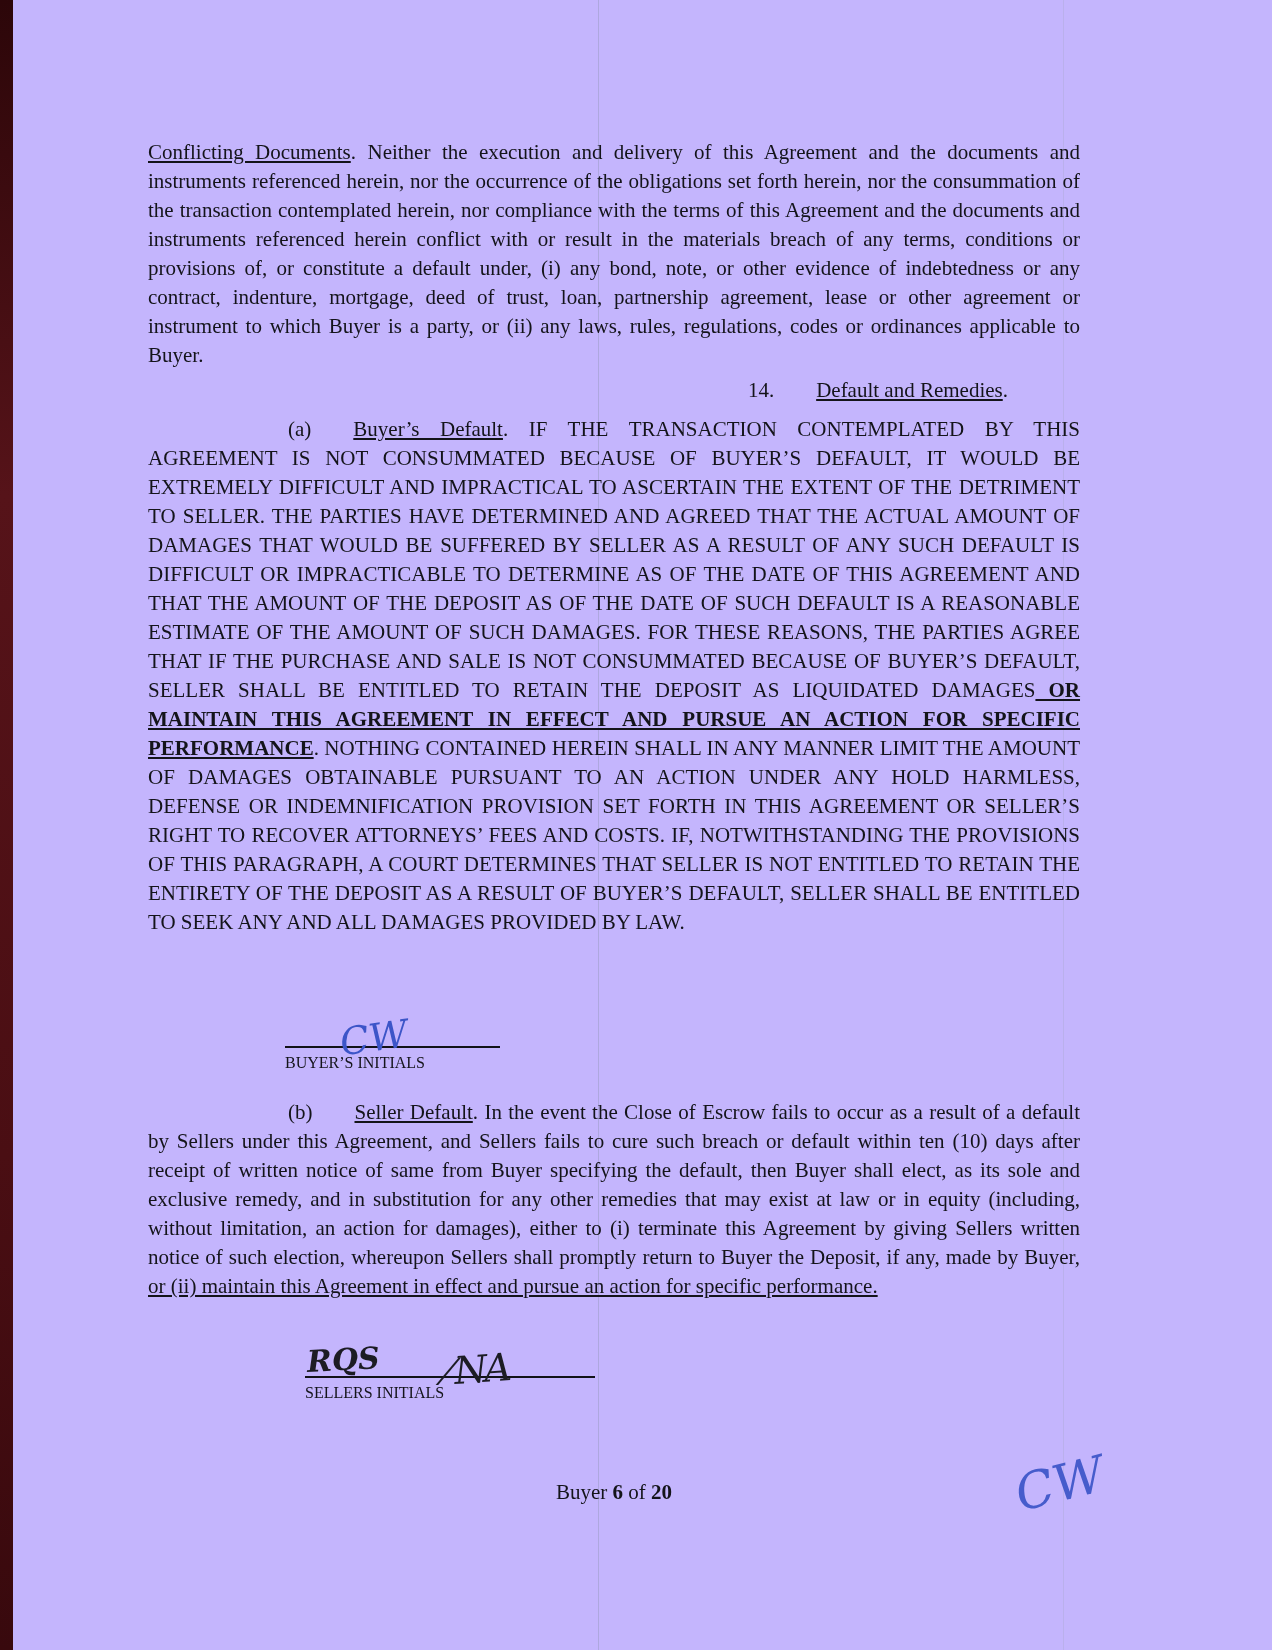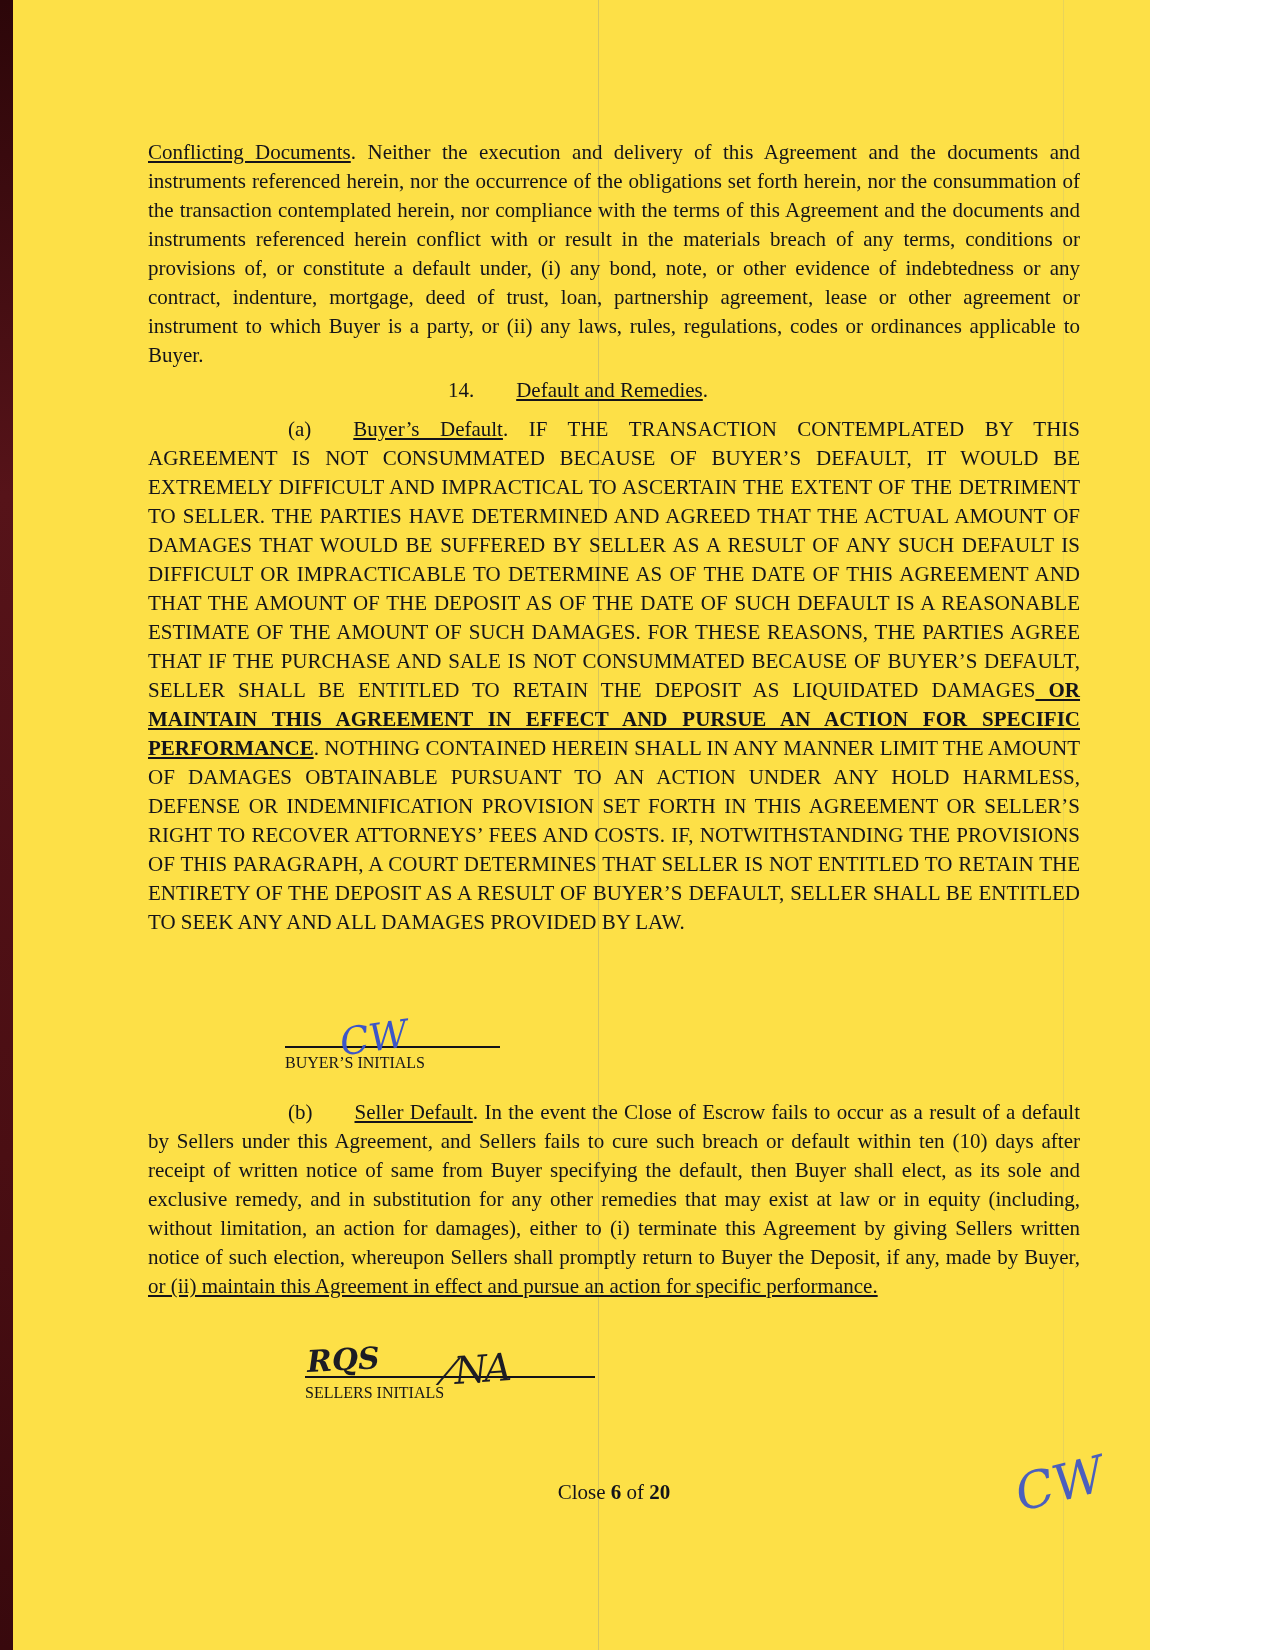--- a/index.html
+++ b/index.html
@@ -1,20 +1,20 @@
 <!DOCTYPE html>
 <html><head>
 <meta charset="utf-8">
 <style>
   html, body { margin: 0; padding: 0; background: #ffffff; }
   .page {
     position: relative;
-    width: 1150px;
+    width: 1272px;
     height: 1650px;
-    background: #fde047;
+    background: #c4b5fd;
     font-family: "Liberation Serif", "DejaVu Serif", serif;
     color: #14141a;
     overflow: hidden;
     text-decoration: underline;
   }
   .edge-stripe {
     position: absolute;
     left: 0; top: 0; bottom: 0;
     width: 13px;
     background: linear-gradient(180deg, #2c0609 0%, #561319 30%, #4a0e13 70%, #38090d 100%);
@@ -31,21 +31,21 @@
     left: 148px;
     top: 138px;
     width: 932px;
     font-size: 21px;
     line-height: 29px;
     text-align: justify;
   }
   .block { position: absolute; left: 0; width: 932px; margin: 0; }
   p.block { margin: 0; }
   .b-para1 { top: 0; }
-  .b-sec14 { top: 238px; width: 860px; margin-left: 67px; text-align: center; }
+  .b-sec14 { top: 238px; width: 860px; margin-left: 67px; text-align: right; }
   .b-para-a { top: 277px; }
   .b-para-b { top: 960px; }
   .b-footer { top: 1340px; text-align: center; }
   .u { text-decoration: underline; }
   .bu { font-weight: bold; text-decoration: underline; }
   .bold { font-weight: bold; }
   .tab { display: inline-block; width: 42px; }
   .hang-indent { text-indent: 140px; }
   
   .sig-block { position: absolute; }
@@ -134,19 +134,19 @@
     <p class="block b-para-b hang-indent"><span>(b)</span><span class="tab"></span><span class="u">Seller Default</span><span>. In the event the Close of Escrow fails to occur as a result of a default by Sellers under this Agreement, and Sellers fails to cure such breach or default within ten (10) days after receipt of written notice of same from Buyer specifying the default, then Buyer shall elect, as its sole and exclusive remedy, and in substitution for any other remedies that may exist at law or in equity (including, without limitation, an action for damages), either to (i) terminate this Agreement by giving Sellers written notice of such election, whereupon Sellers shall promptly return to Buyer the Deposit, if any, made by Buyer, </span><span class="u">or (ii) maintain this Agreement in effect and pursue an action for specific performance.</span></p>
 
     <div class="sig-block seller-block">
       <div class="sig-line">
         <span class="hand sig-rqs">RQS</span>
         <span class="sig-na-group"><span class="hand sig-na-sep">/</span><span class="hand sig-na">NA</span></span>
       </div>
       <div class="sig-label">SELLERS INITIALS</div>
     </div>
 
-    <p class="block b-footer"><span>Close </span><span class="bold">6</span><span> of </span><span class="bold">20</span></p>
+    <p class="block b-footer"><span>Buyer </span><span class="bold">6</span><span> of </span><span class="bold">20</span></p>
 
   </div>
 
   <span class="hand corner-sig">CW</span>
 
 </div>
 
 </body></html>

